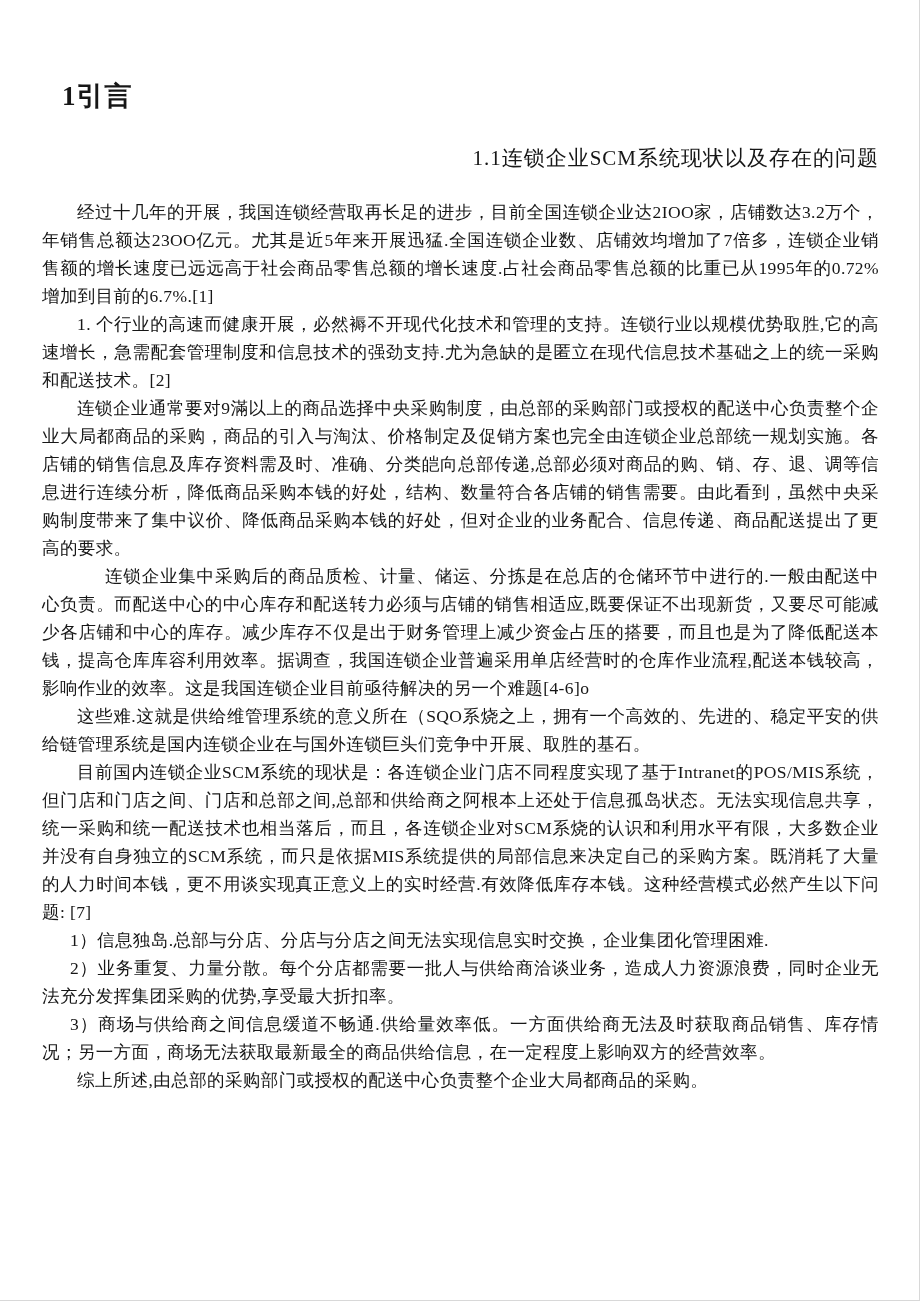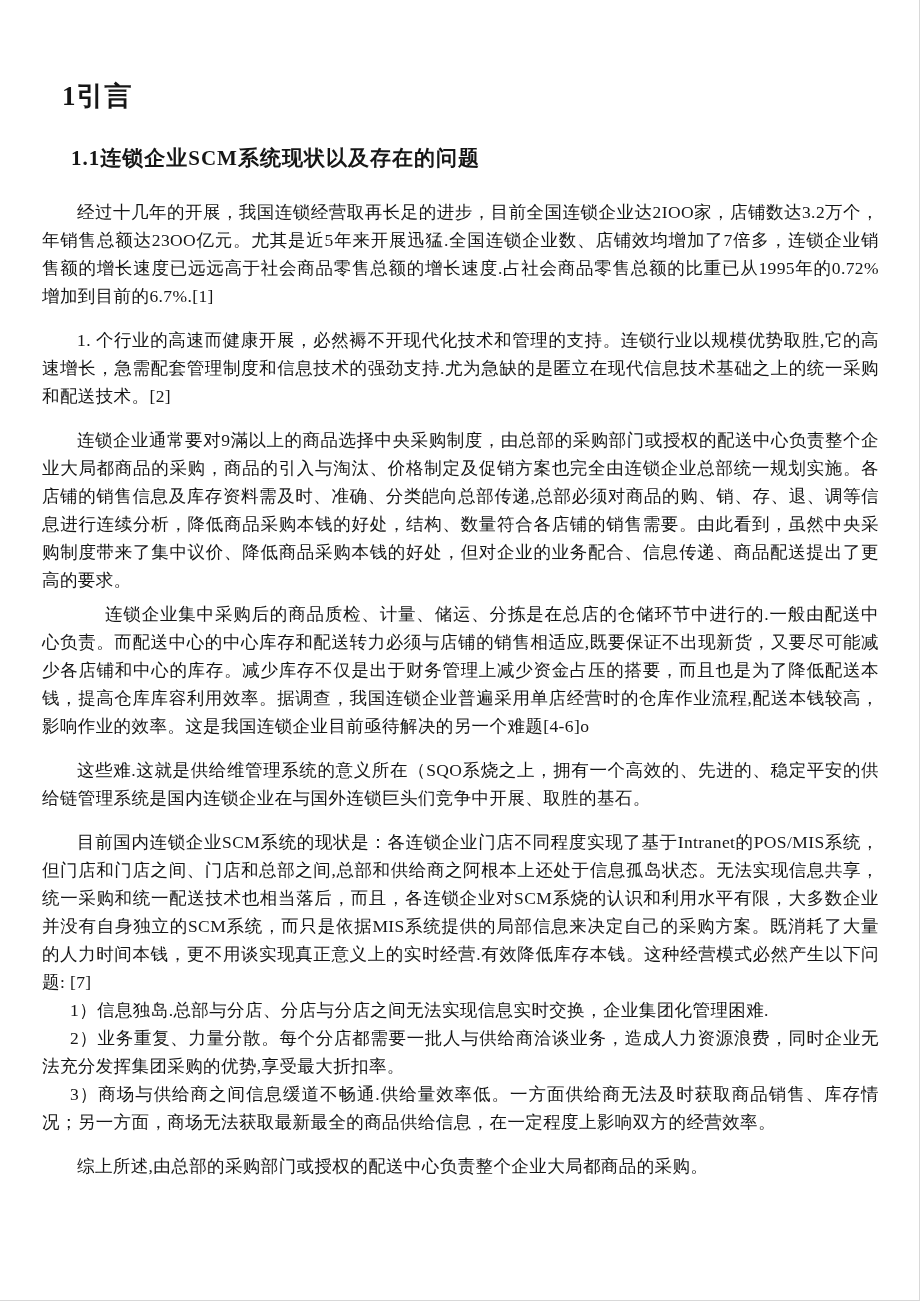--- a/index.html
+++ b/index.html
@@ -23,34 +23,35 @@
     height: 100%;
     padding: 66px 40px 40px 42px;
   }
   h1.doc-h1 {
     margin: 12px 0 30px 20px;
     font-size: 27px;
     font-weight: bold;
     letter-spacing: 1px;
   }
   h2.doc-h2 {
-    margin: 0 0 26px 29px;
+    margin: 0 0 26px 20px;
     font-size: 21px;
-    font-weight: bold;
+    font-weight: normal;
     letter-spacing: 1px;
+    text-align: right;
   }
   .body-text p {
     margin: 0;
     font-size: 17.5px;
     line-height: 28px;
     text-align: justify;
     letter-spacing: 0.4px;
   }
-  .body-text p.indent-2   { text-indent: 2em; margin-top: 16px; }
-  .body-text p.indent-35  { text-indent: 3.6em; margin-top: 6px; }
+  .body-text p.indent-2   { text-indent: 2em; }
+  .body-text p.indent-35  { text-indent: 3.6em; }
   .body-text p.indent-15  { text-indent: 1.6em; }
 </style>
 </head>
 <body>
 
 <div class="page">
   <h1 class="doc-h1">1引言</h1>
   <h2 class="doc-h2">1.1连锁企业SCM系统现状以及存在的问题</h2>
   <div class="body-text" id="paragraphs">
       <p class="indent-2">经过十几年的开展，我国连锁经营取再长足的进步，目前全国连锁企业达2IOO家，店铺数达3.2万个，年销售总额达23OO亿元。尤其是近5年来开展迅猛.全国连锁企业数、店铺效均增加了7倍多，连锁企业销售额的增长速度已远远高于社会商品零售总额的增长速度.占社会商品零售总额的比重已从1995年的0.72%增加到目前的6.7%.[1]</p>

